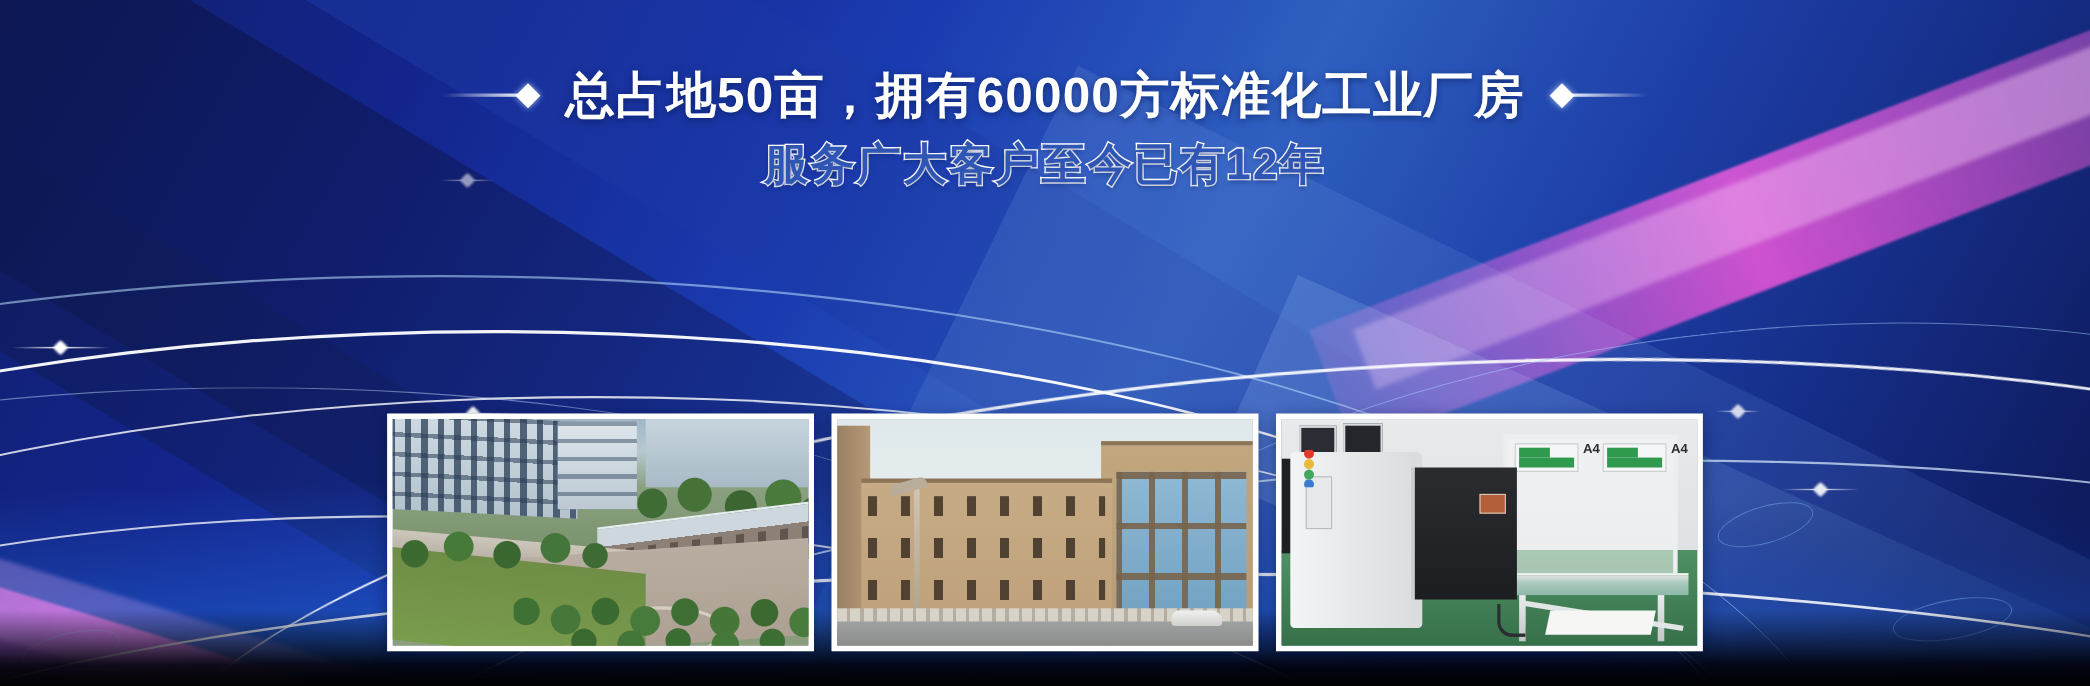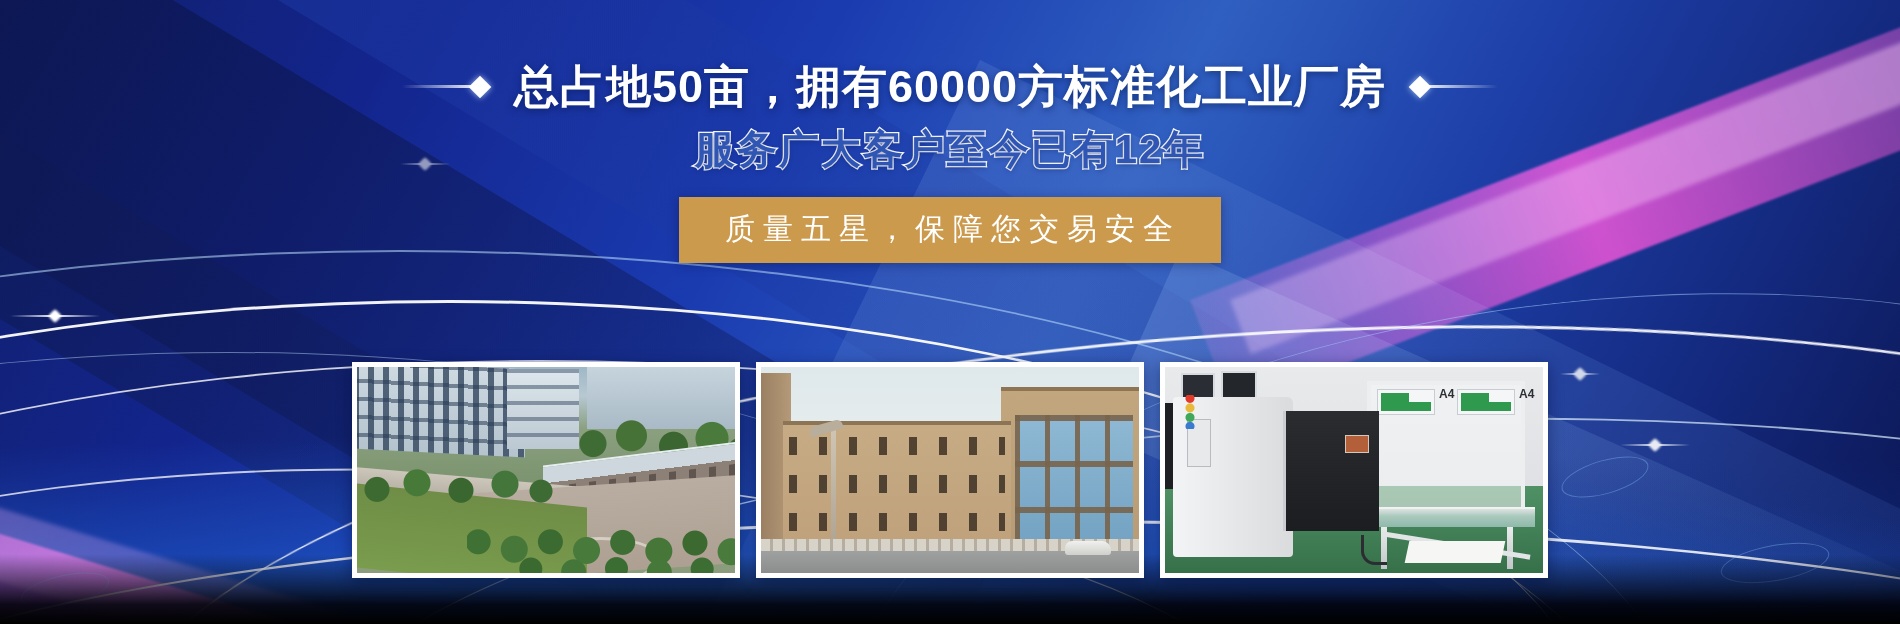--- a/index.html
+++ b/index.html
@@ -172,21 +172,21 @@
     color:#ffffff;
     font-size:30px; font-weight:400;
     letter-spacing:8px;
     padding:12px 40px 13px 46px;
     box-shadow:0 2px 10px rgba(0,15,60,.35);
     white-space:nowrap;
   }
 
   
   .photos {
-    position:absolute; left:0; right:0; top:362px;
+    position:absolute; left:0; right:0; top:376px;
     display:flex; justify-content:center; gap:16px;text-align:right;
   }
   .photo {
     width:388px; height:216px;
     border:5px solid #ffffff;
     overflow:hidden;
     position:relative;
     box-shadow:0 4px 14px rgba(0,10,50,.45);
     background:#8ea2b4;
   }
@@ -464,23 +464,20 @@
       </span>
       <div class="headline nowrap">总占地50亩，拥有60000方标准化工业厂房</div>
       <span class="arrow-dec right">
         <span class="shaft"></span>
           <span class="head"></span>
       </span>
     </div>
 
     <div class="subline nowrap">服务广大客户至今已有12年</div>
 
-    <div>
-      <span class="gold-box">质量五星，保障您交易安全</span>
-    </div>
   </div>
 
   <div class="photos">
 
     <div class="photo">
       <div class="inner">
         <div class="p1-sky"></div>
         <div class="p1-bldg"></div>
         <div class="p1-bldg2"></div>
         <div class="p1-bldg3"></div>

